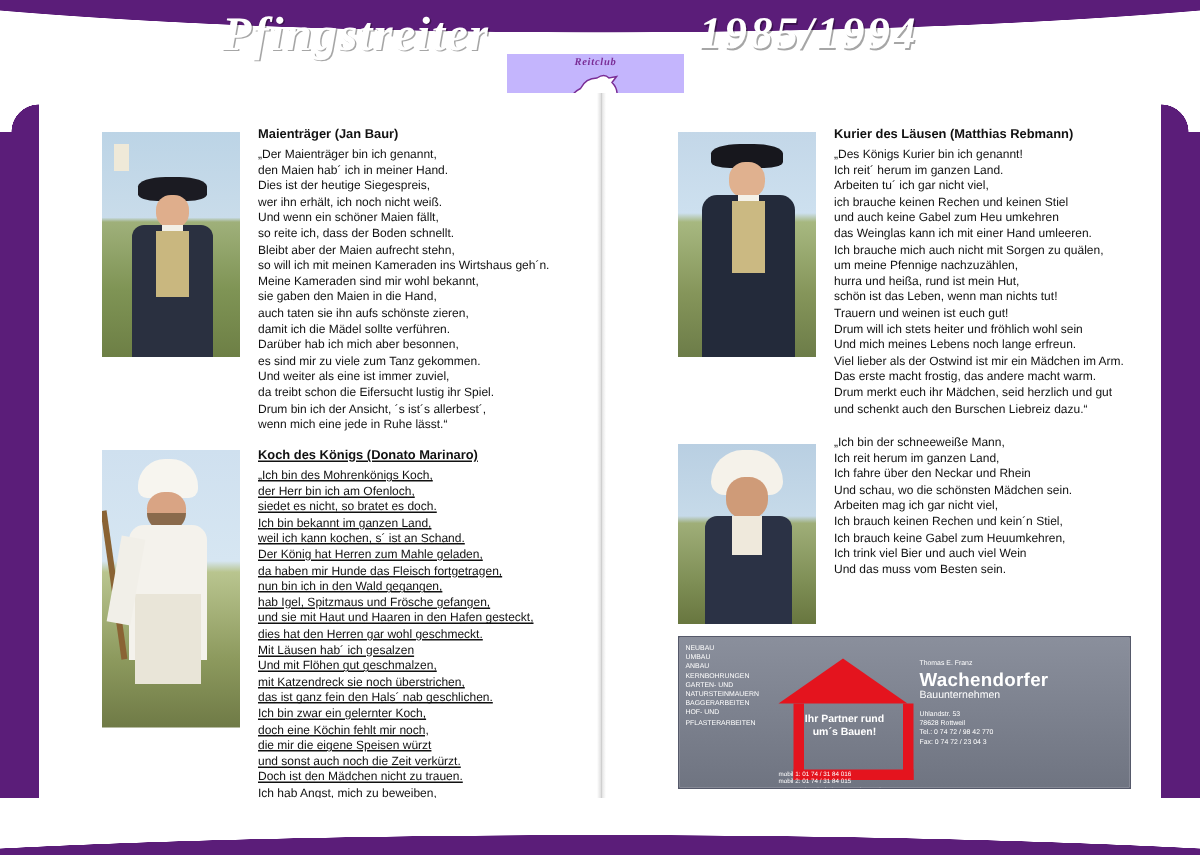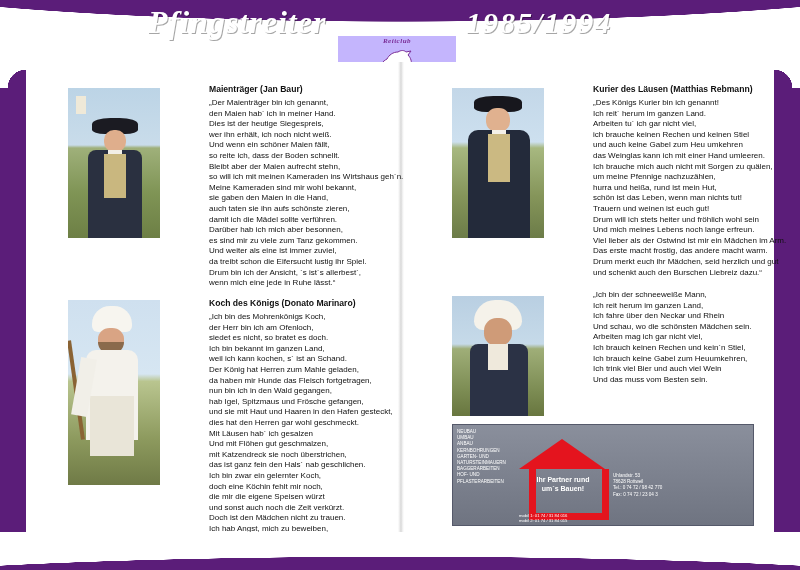--- a/index.html
+++ b/index.html
@@ -88,21 +88,21 @@
   .pg-left{left:32px;}
   .pg-right{right:28px;}
 
   
   .spine{
     position:absolute;left:398px;top:62px;width:6px;height:470px;
     background:linear-gradient(to right,#ffffff,#e2e2e2 40%,#cfcfcf 50%,#e8e8e8 62%,#ffffff);
   }
 
   
-  .col{position:absolute;margin-left:37px;}
+  .col{position:absolute;}
   .entry-title{
     font-family:"Liberation Sans", sans-serif;
     font-size:8.6px;font-weight:bold;color:#111;margin-bottom:4px;
   }
   .verse{
     font-family:"Liberation Sans", sans-serif;
     font-size:8px;line-height:10.6px;color:#111;white-space:pre-line;
   }
   .photo{
     position:absolute;border:0;overflow:hidden;
@@ -254,21 +254,21 @@
   <div class="photo ph2">
     <div class="spoon"></div>
     <div class="chef-hat"></div>
     <div class="face"></div>
     <div class="beard"></div>
     <div class="coat"></div>
     <div class="apron"></div>
     <div class="arm"></div>
   </div>
 
-  <div class="col" style="left:172px;top:298px;width:214px;">
+  <div class="col" style="left:172px;top:298px;width:214px;text-decoration:underline;">
     <div class="entry-title">Koch des Königs (Donato Marinaro)</div>
     <div class="verse">„Ich bin des Mohrenkönigs Koch,
 der Herr bin ich am Ofenloch,
 siedet es nicht, so bratet es doch.
 Ich bin bekannt im ganzen Land,
 weil ich kann kochen, s´ ist an Schand.
 Der König hat Herren zum Mahle geladen,
 da haben mir Hunde das Fleisch fortgetragen,
 nun bin ich in den Wald gegangen,
 hab Igel, Spitzmaus und Frösche gefangen,
@@ -343,20 +343,25 @@
 GARTEN- UND
 NATURSTEINMAUERN
 BAGGERARBEITEN
 HOF- UND
 PFLASTERARBEITEN</div>
     <div class="ad-house">
       <div class="roof"></div>
       <div class="body"></div>
       <div class="txt">Ihr Partner rund um´s Bauen!</div>
     </div>
+    <div class="ad-brand">
+      <div class="sm">Thomas E. Franz</div>
+      <div class="big">Wachendorfer</div>
+      <div class="sub">Bauunternehmen</div>
+    </div>
     <div class="ad-addr">Uhlandstr. 53
 78628 Rottweil
 Tel.: 0 74 72 / 98 42 770
 Fax: 0 74 72 / 23 04 3</div>
     <div class="ad-mail">mobil 1: 01 74 / 31 84 016
 mobil 2: 01 74 / 31 84 015
 www.wachendorferbaunternehmen.de
 thomas.franz@wachendorfer-bau.de</div>
   </div>
 

